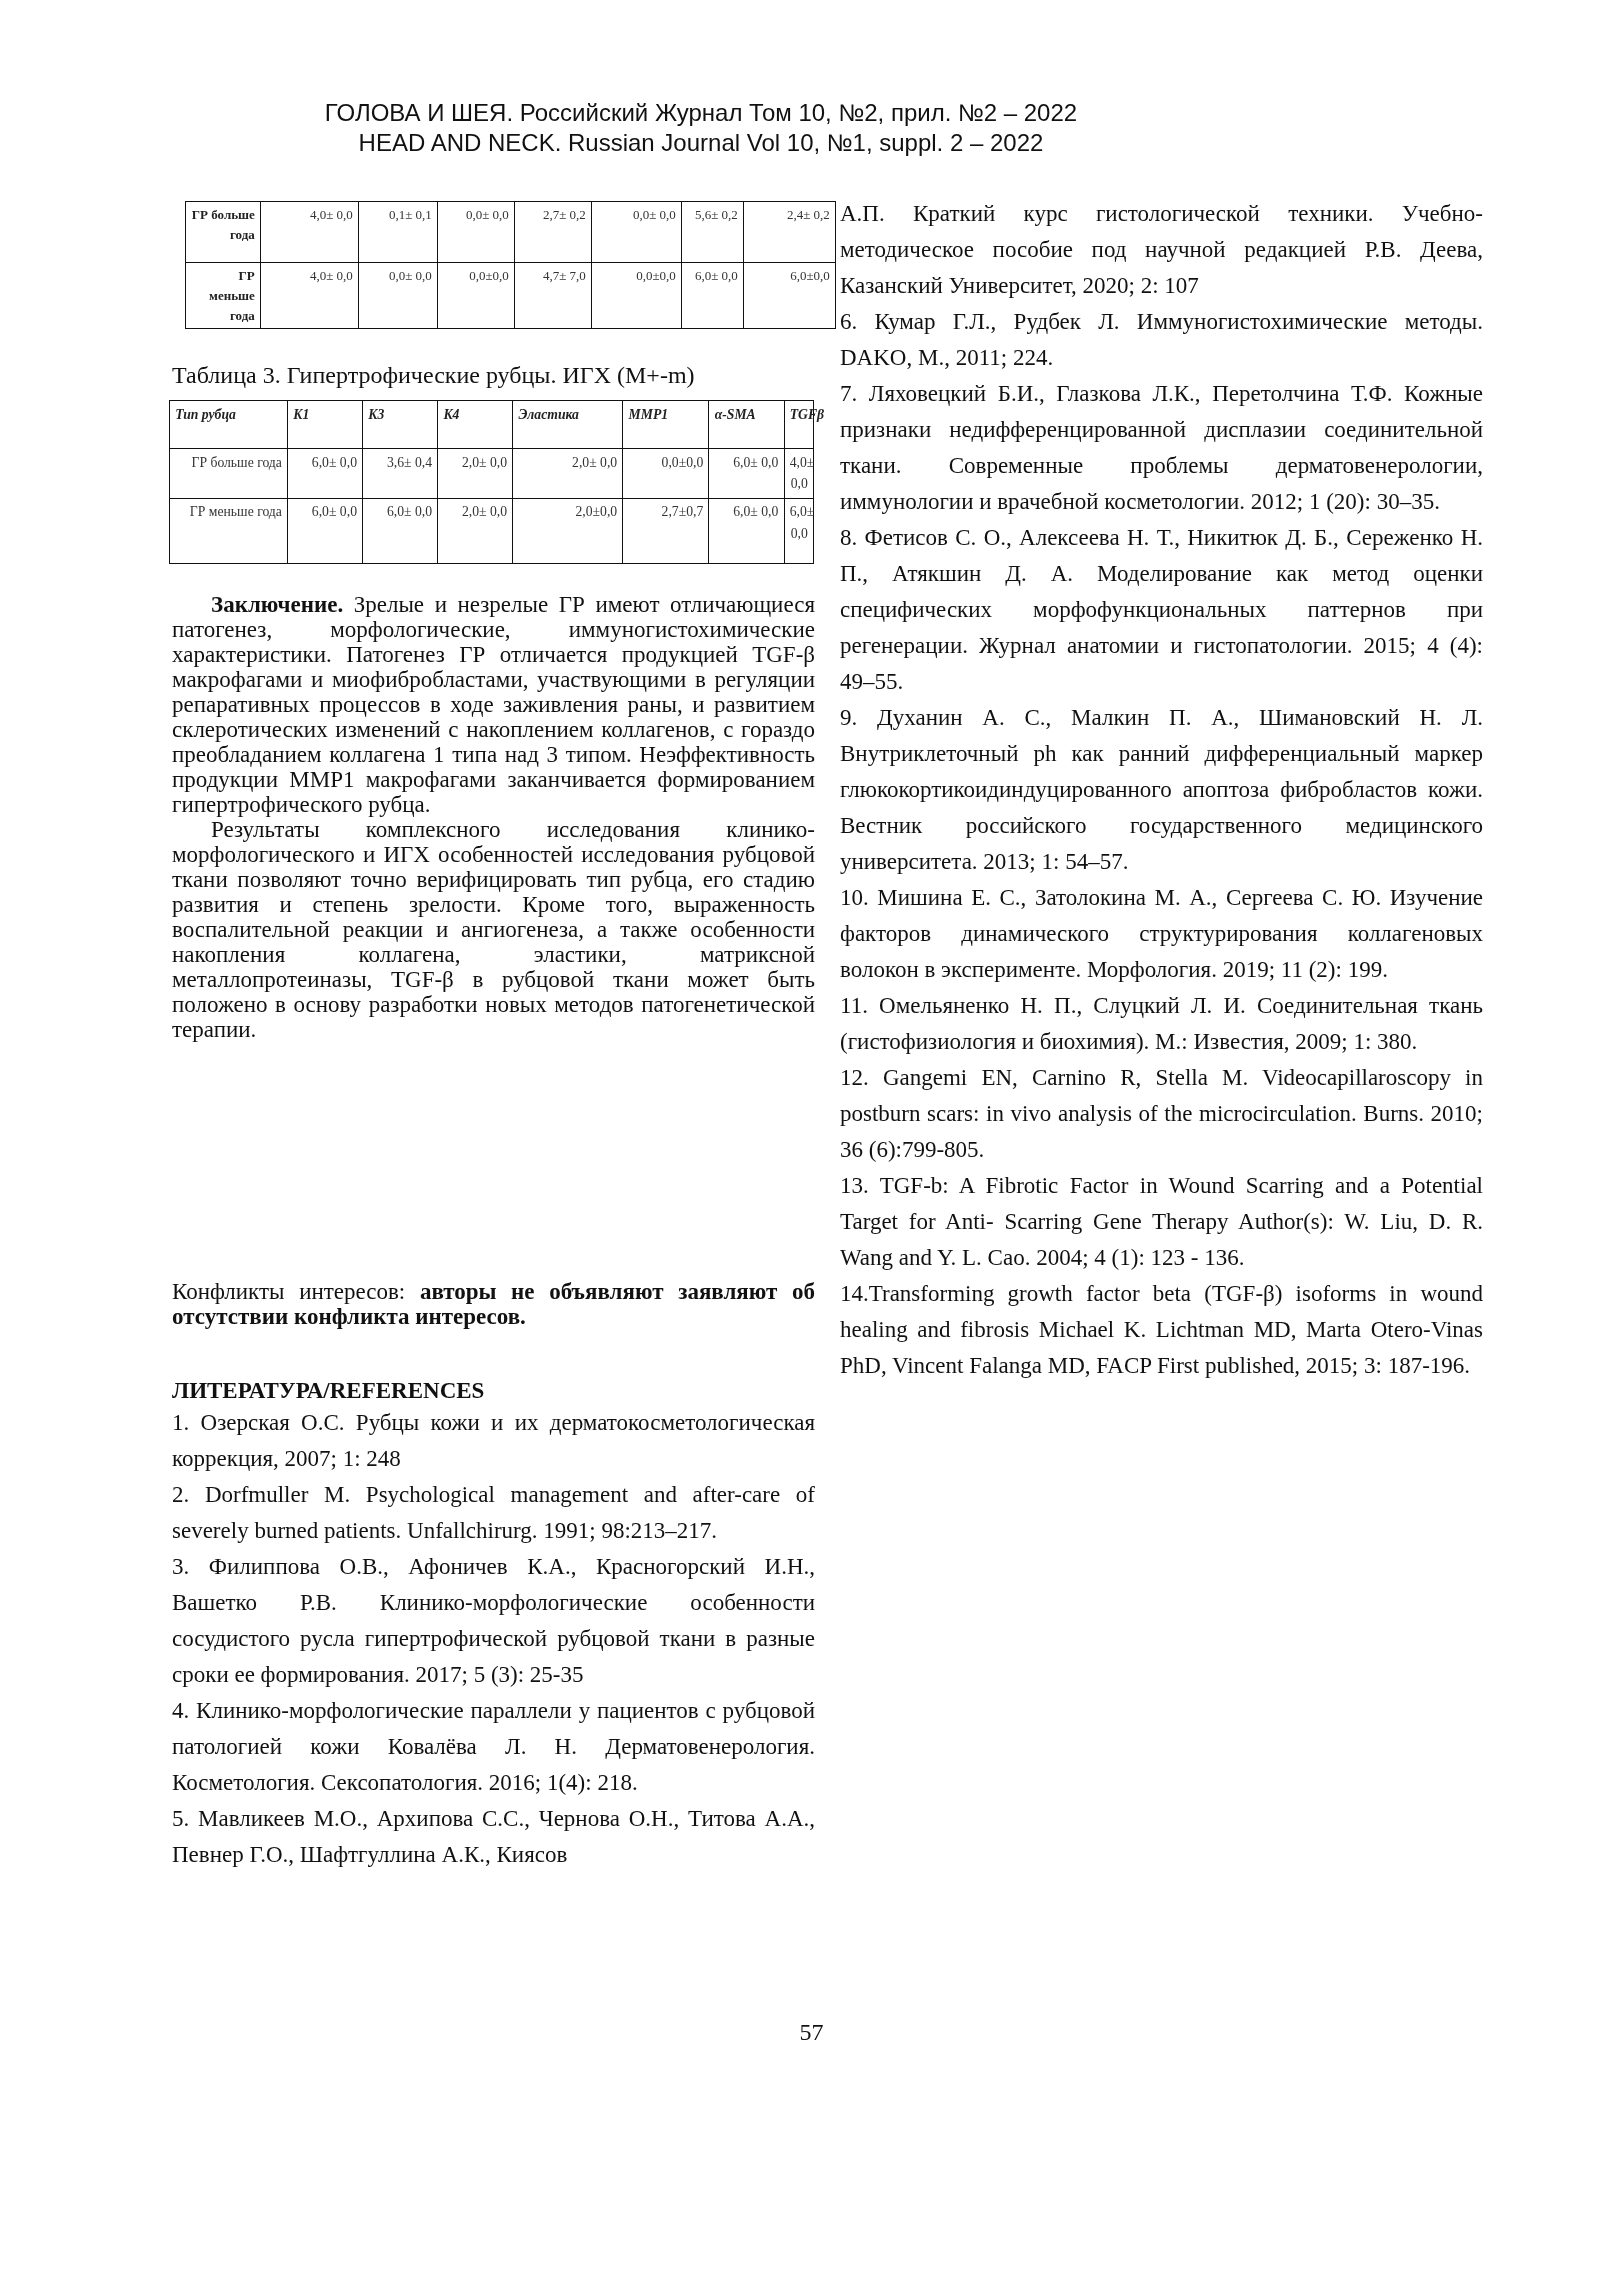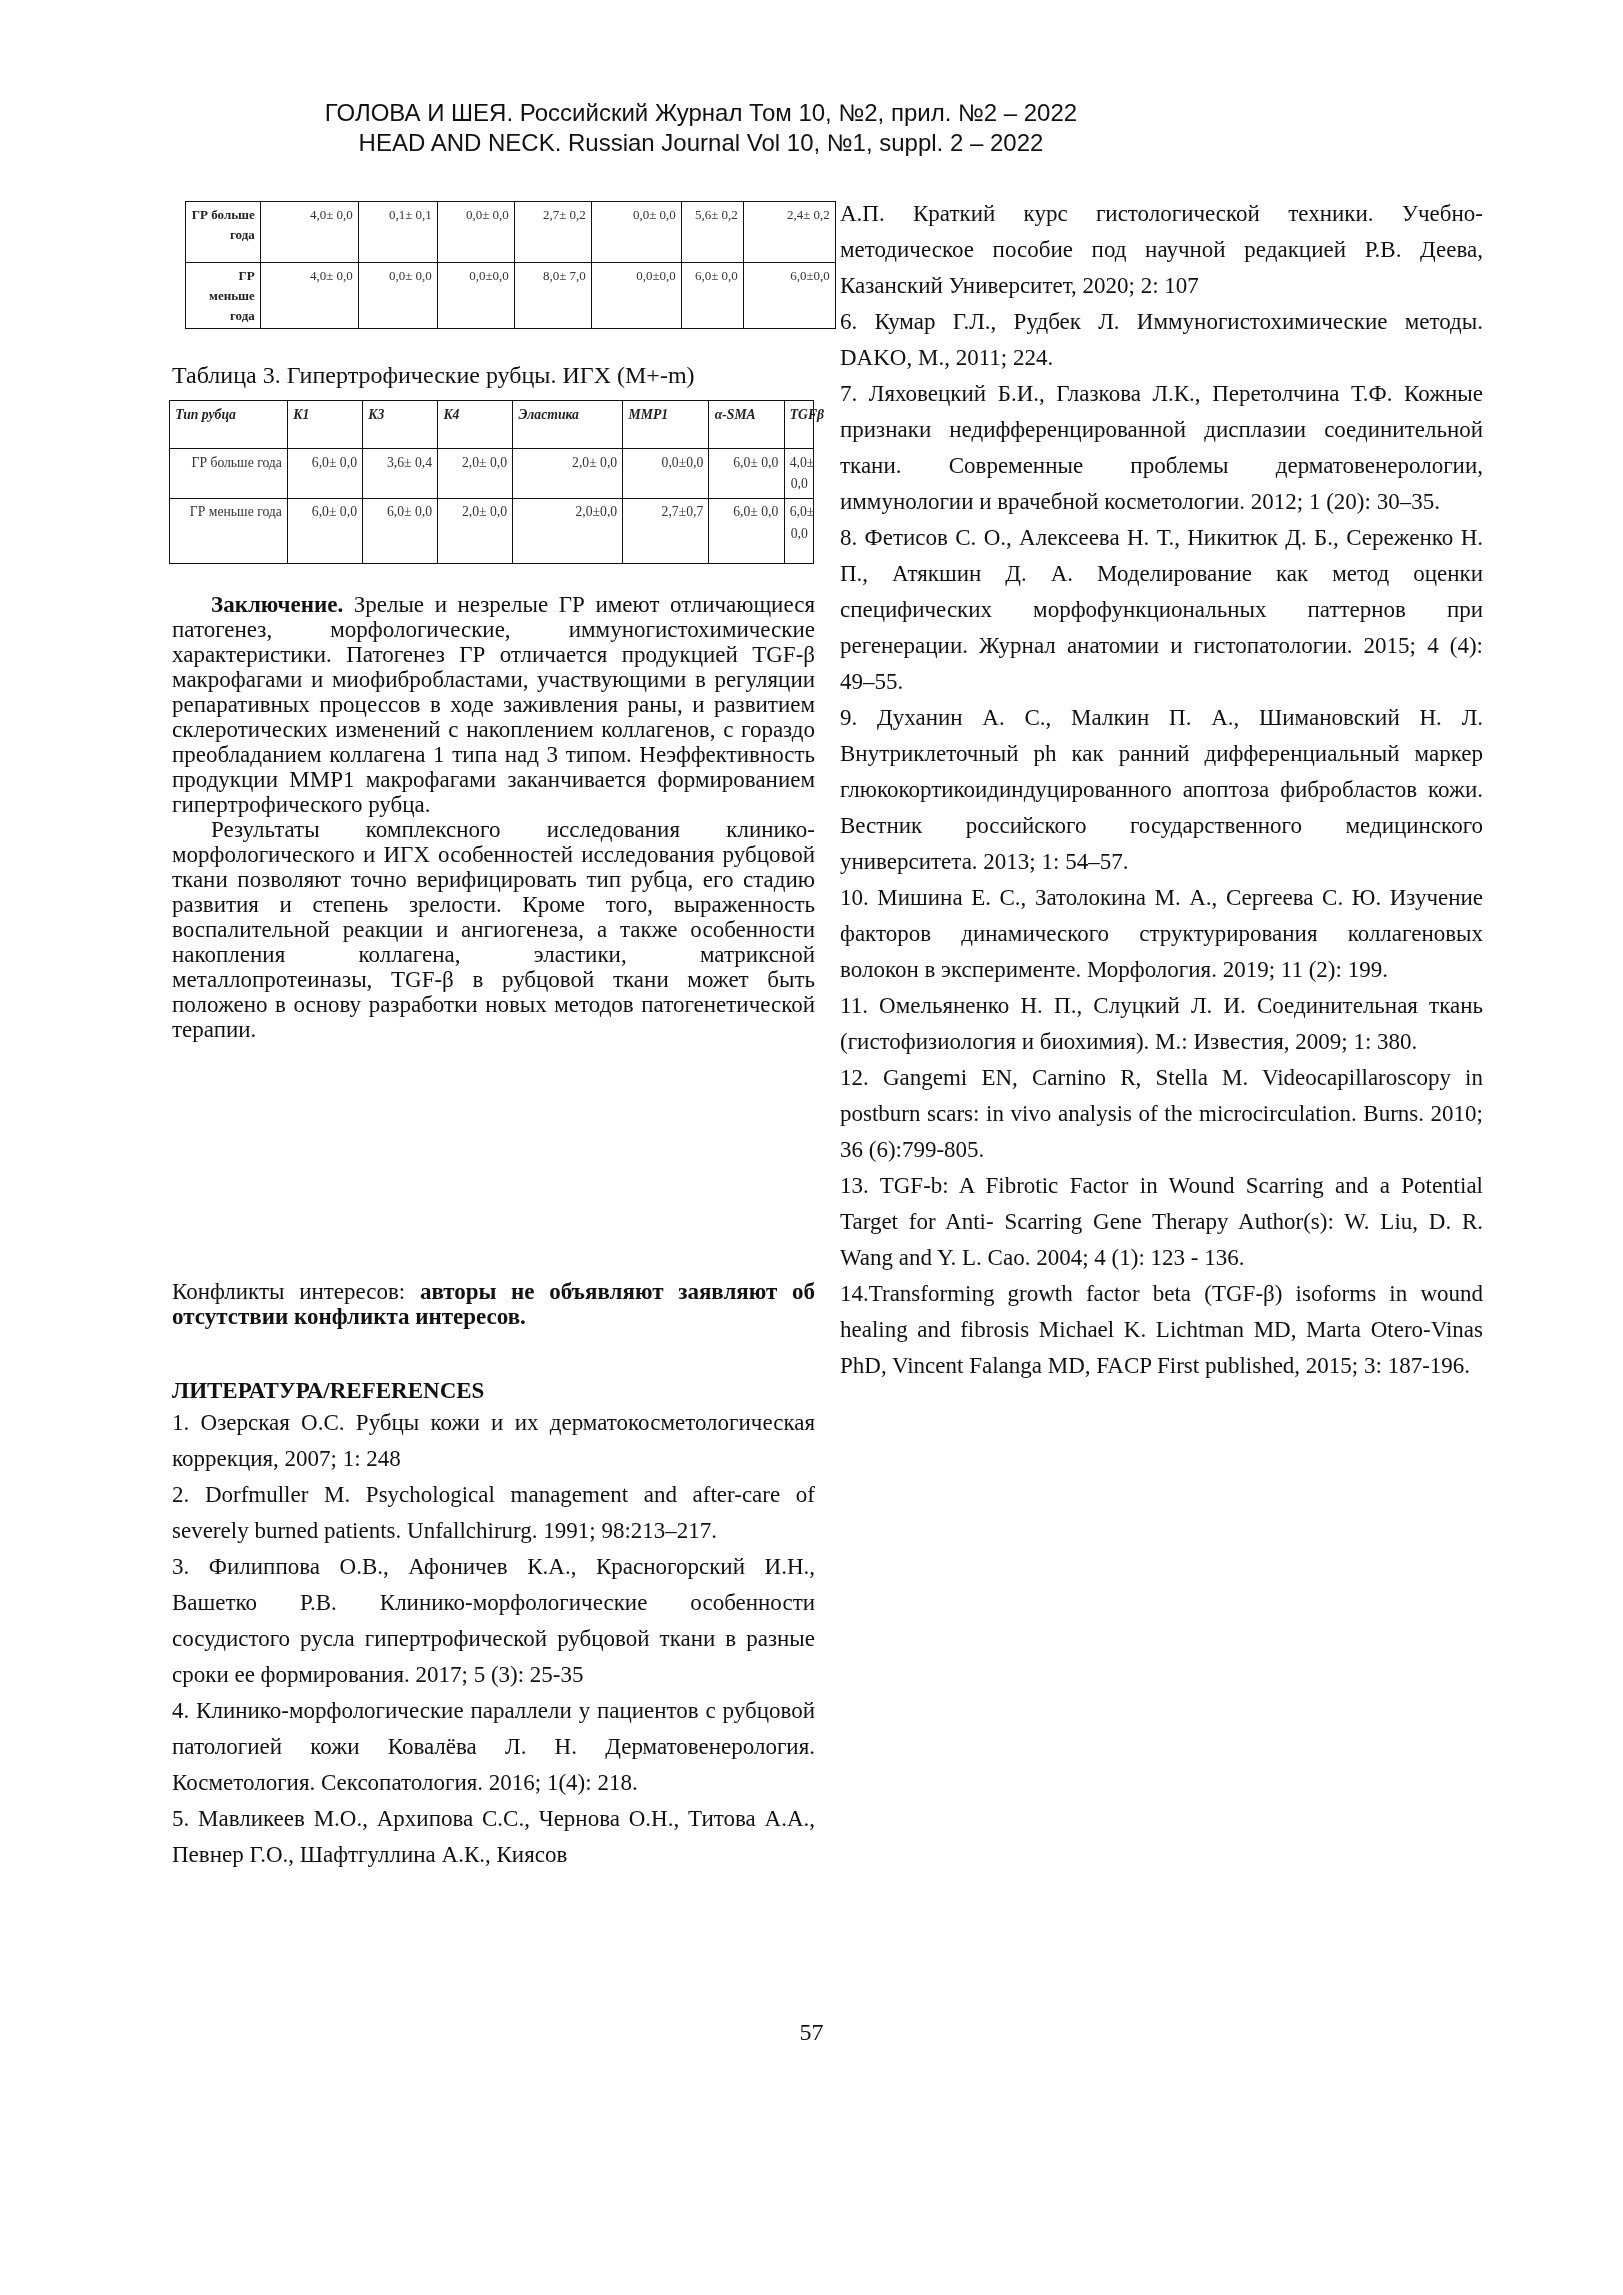--- a/index.html
+++ b/index.html
@@ -51,21 +51,21 @@
     <td>2,7± 0,2</td>
     <td>0,0± 0,0</td>
     <td>5,6± 0,2</td>
     <td>2,4± 0,2</td>
   </tr>
   <tr style="height:61px">
     <td class="rowhead">ГР меньше года</td>
     <td>4,0± 0,0</td>
     <td>0,0± 0,0</td>
     <td>0,0±0,0</td>
-    <td>8,0± 7,0</td>
+    <td>4,7± 7,0</td>
     <td>0,0±0,0</td>
     <td>6,0± 0,0</td>
     <td>6,0±0,0</td>
   </tr>
 </tbody>
   </table>
 
 <div class="caption3">Таблица 3. Гипертрофические рубцы. ИГХ (M+-m)</div>
 
 <table id="t3">

